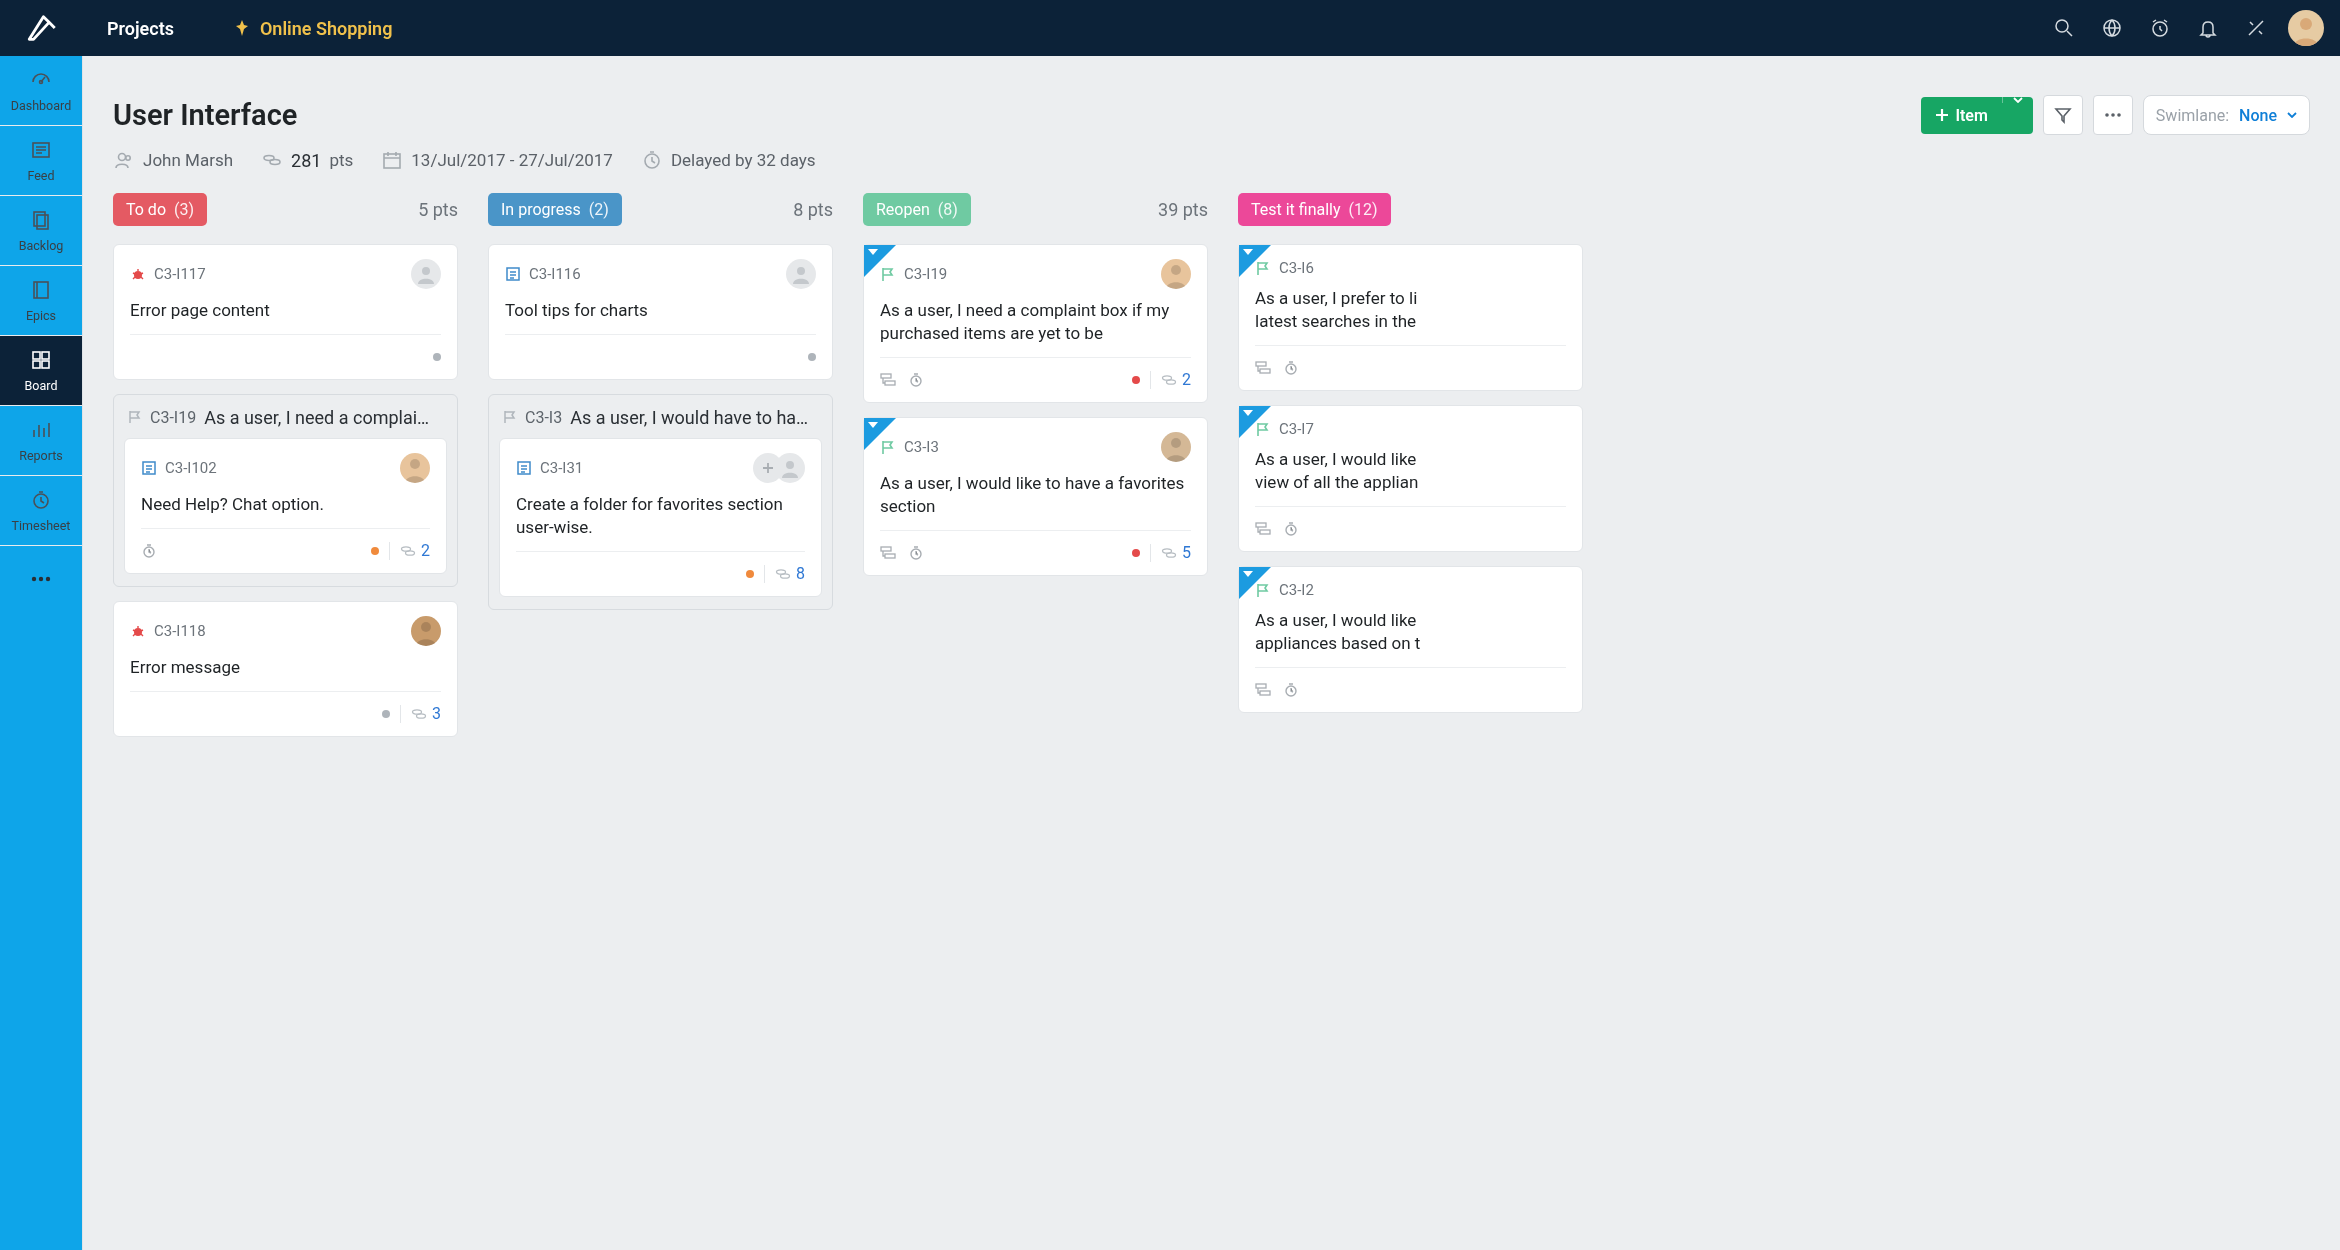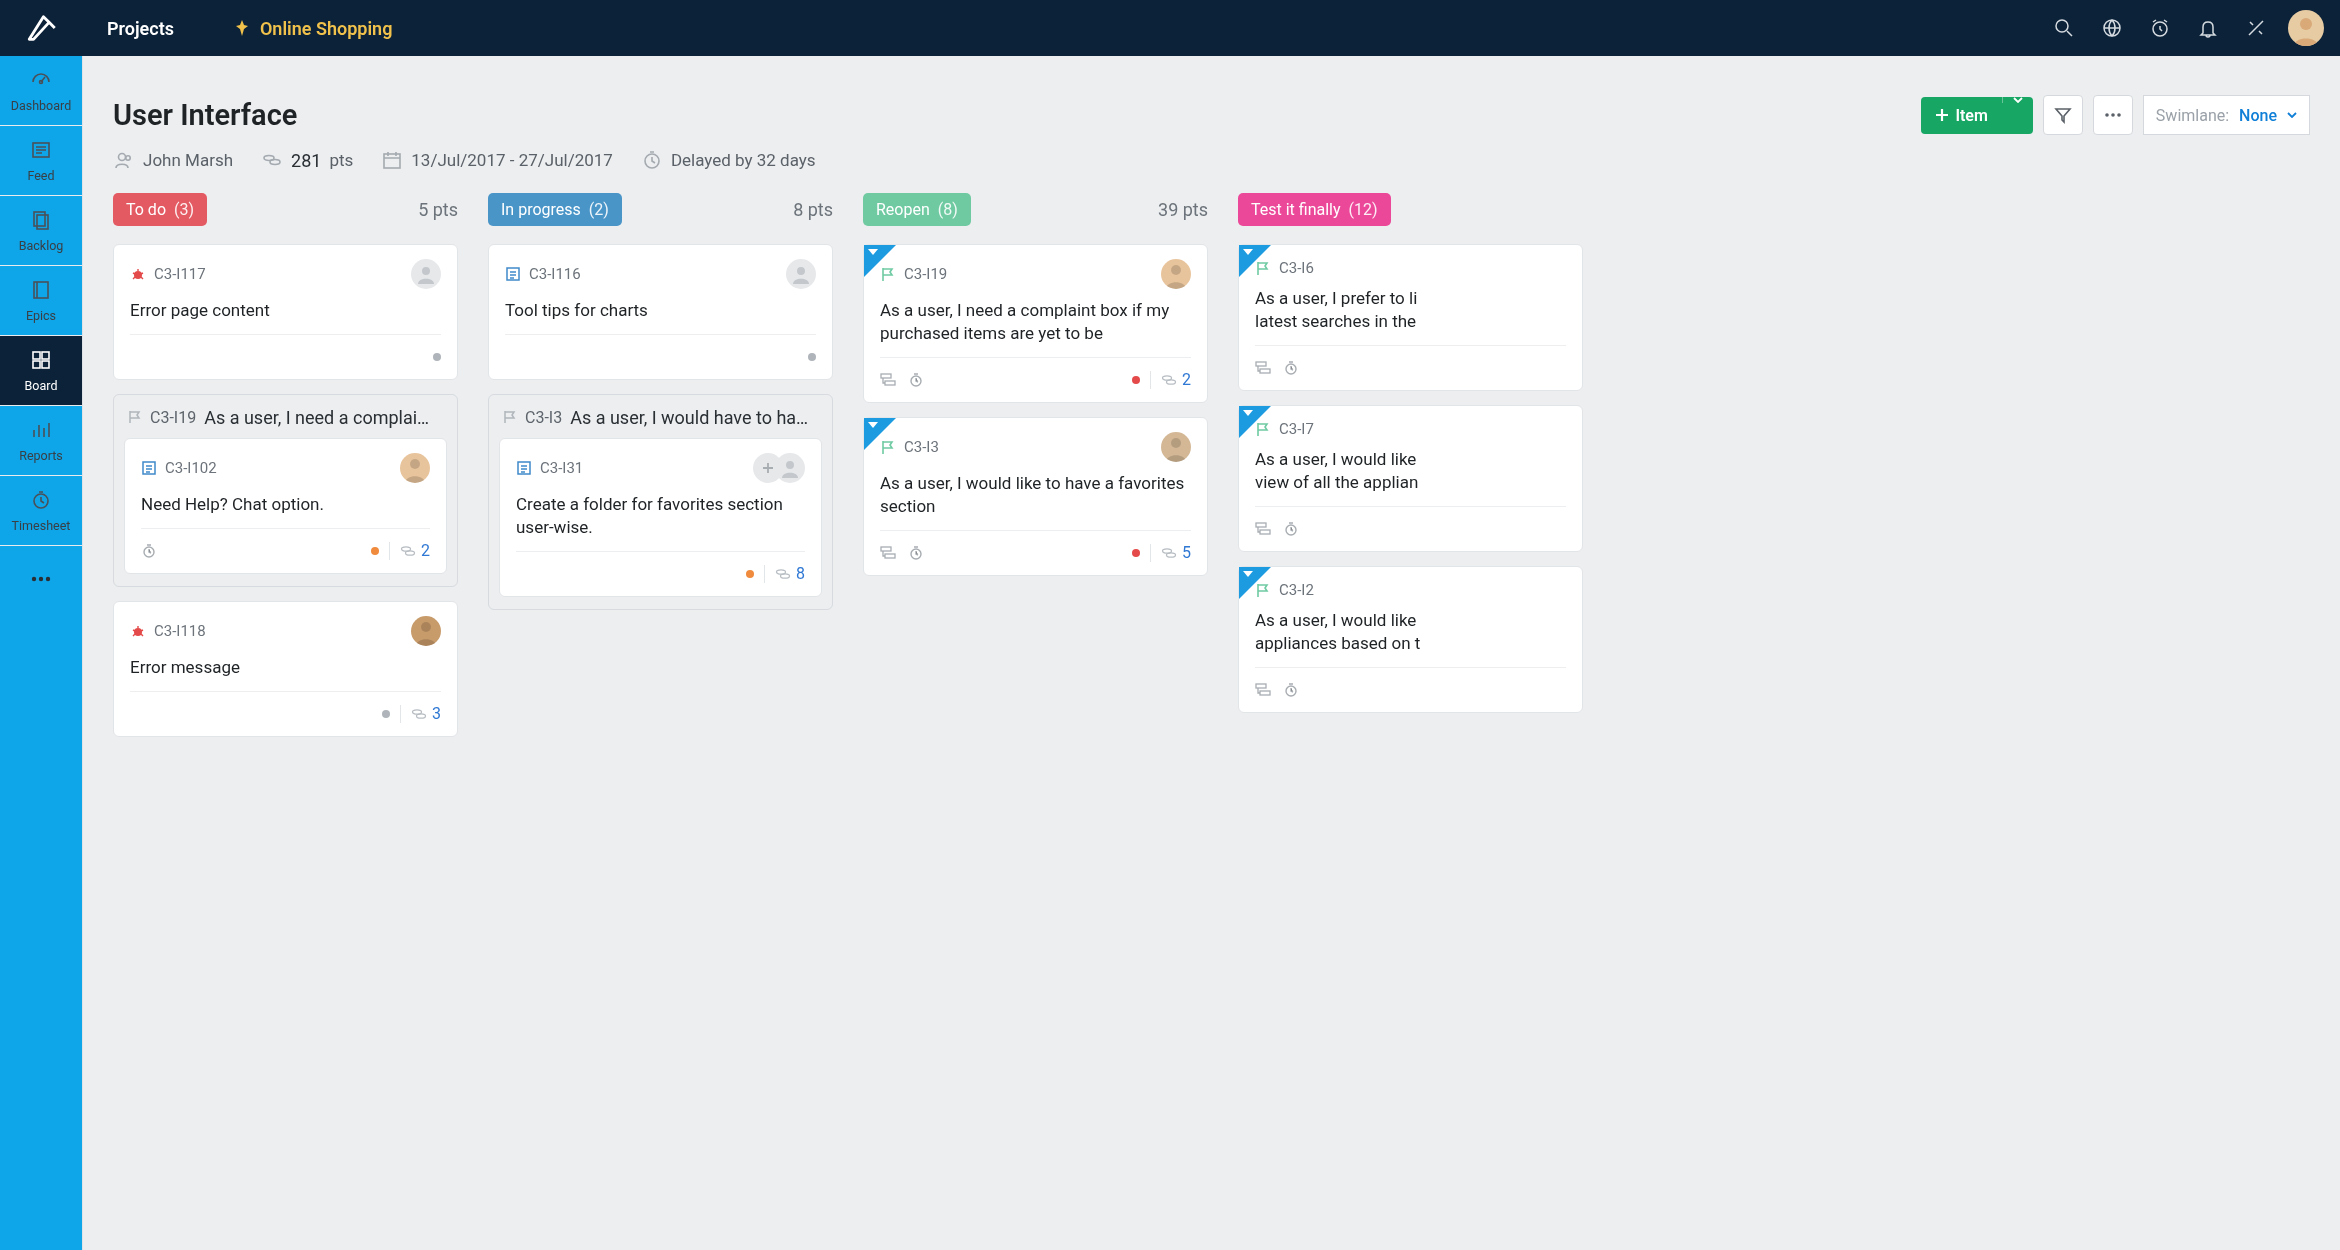--- a/index.html
+++ b/index.html
@@ -29,21 +29,21 @@
 
 .main { position: absolute; left: 83px; right: 0; top: 56px; bottom: 0; overflow: hidden; margin-top: 17px; }
 .main-header { padding: 22px 30px 14px 30px; display: flex; flex-direction: column; gap: 14px; }
 .title-row { display: flex; align-items: center; }
 .page-title { font-size: 29px; font-weight: 600; color: #1f2326; }
 .title-row .actions { margin-left: auto; display: flex; align-items: center; gap: 10px; }
 .btn-green { display: flex; align-items: flex-start; background: #17a664; border-radius: 4px; overflow: hidden; color: #fff; font-weight: 600; }
 .btn-green .main-b { padding: 9px 14px; display: flex; align-items: center; gap: 6px; cursor: pointer; }
 .btn-green .caret-b { padding: 0 10px; display: flex; align-items: center; border-left: 1px solid rgba(255,255,255,.35); cursor: pointer; }
 .icon-btn { width: 40px; height: 40px; border: 1px solid #d5d9dd; border-radius: 4px; background: #fff; display: flex; align-items: center; justify-content: center; cursor: pointer; }
-.swimlane-box { height: 40px; border: 1px solid #d5d9dd; border-radius: 0; background: #fff; display: flex; align-items: center; gap: 10px; padding: 0 12px; cursor: pointer; }
+.swimlane-box { height: 40px; border: 1px solid #d5d9dd; border-radius: 8px; background: #fff; display: flex; align-items: center; gap: 10px; padding: 0 12px; cursor: pointer; }
 .swimlane-box .lbl { color: #9aa1a8; }
 .swimlane-box .val { color: #0f7fd7; font-weight: 500; }
 
 .meta-row { display: flex; align-items: center; gap: 28px; color: #5b6168; font-size: 17px; }
 .meta-item { display: flex; align-items: center; gap: 8px; }
 .meta-item svg { stroke: #a4aab0; fill: none; stroke-width: 1.6; }
 
 
 .board { display: flex; gap: 30px; padding: 8px 30px 30px 30px; overflow-x: auto; height: calc(100% - 140px); }
 .col { width: 345px; flex: 0 0 345px; display: flex; flex-direction: column; gap: 14px; }

